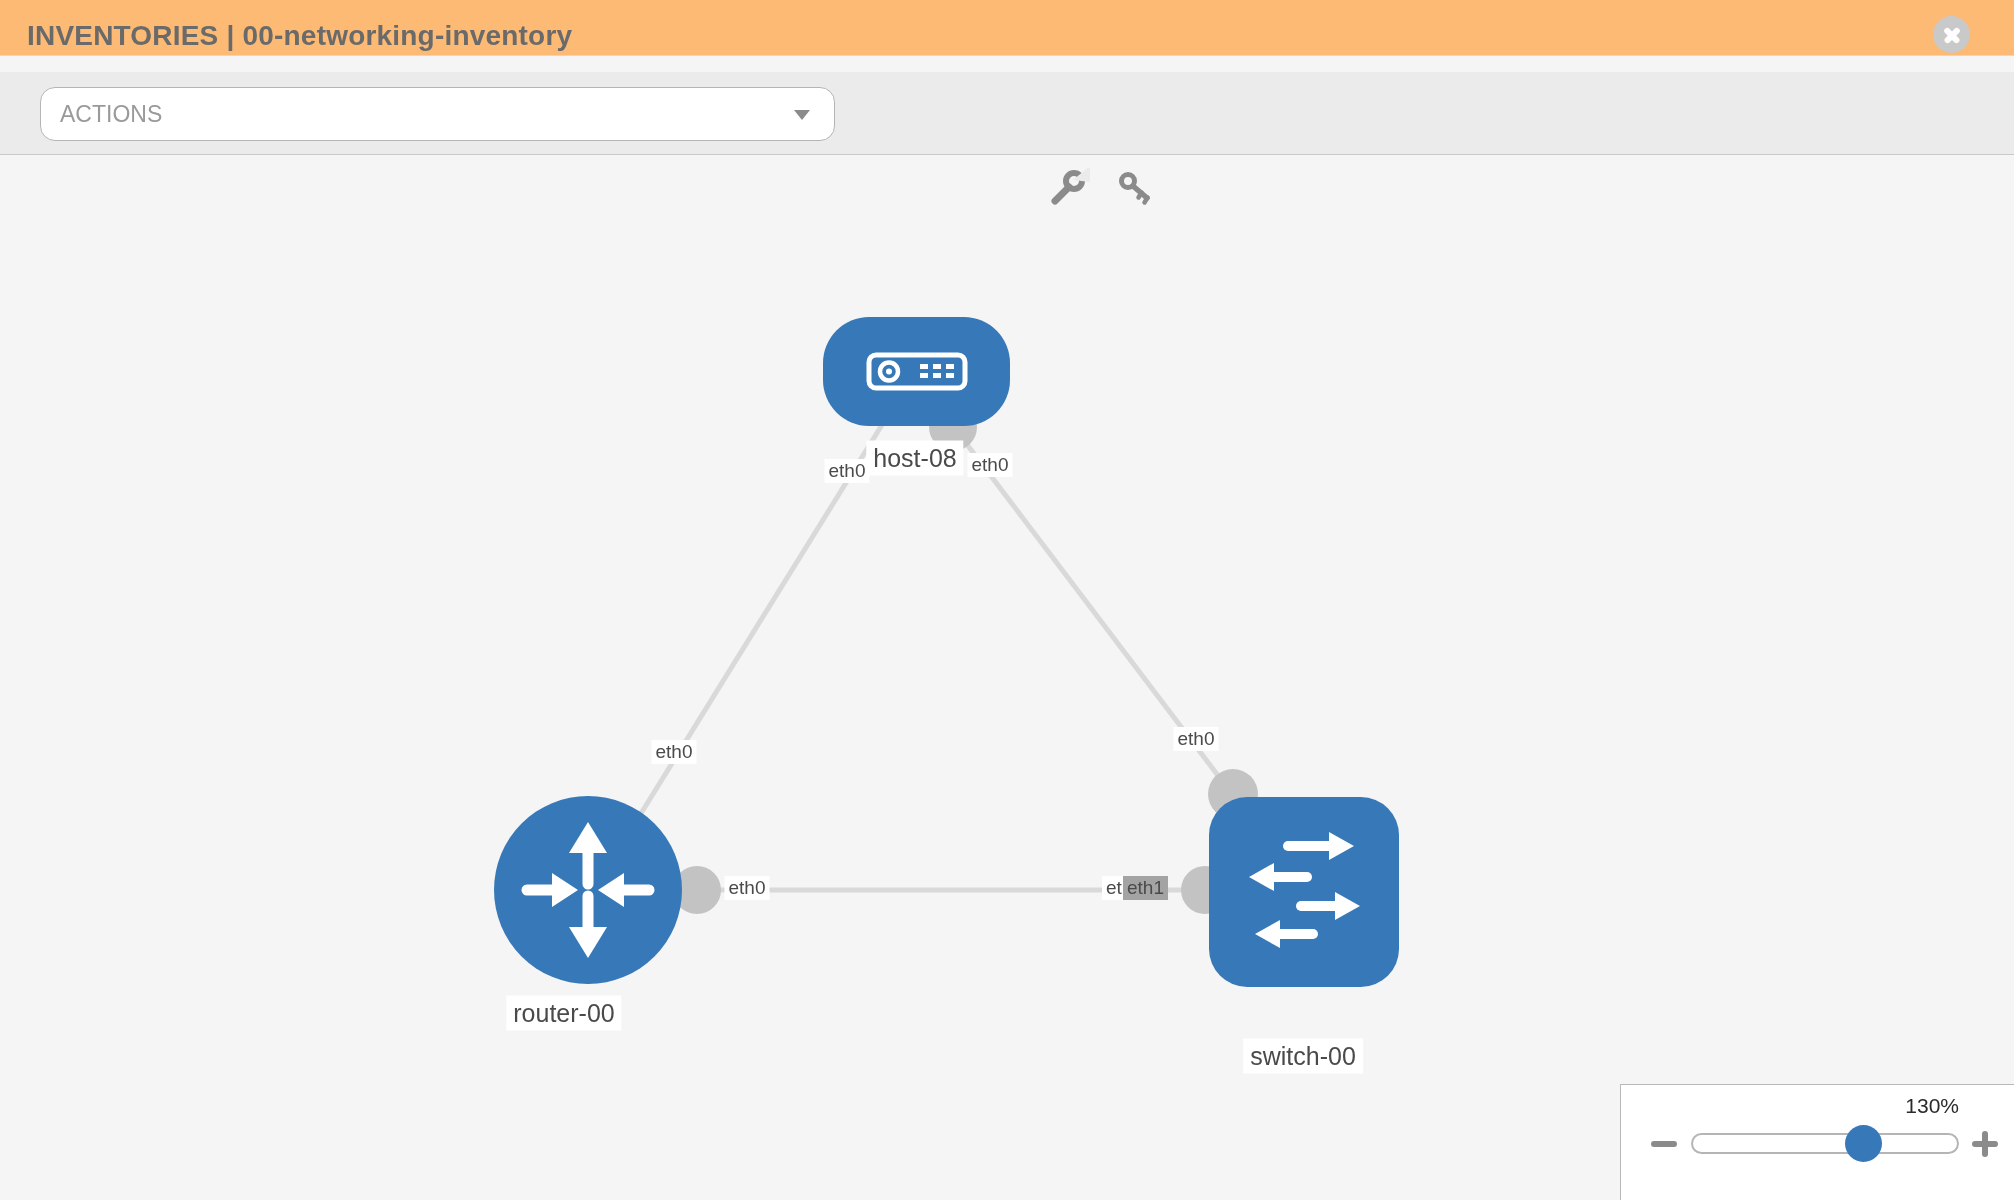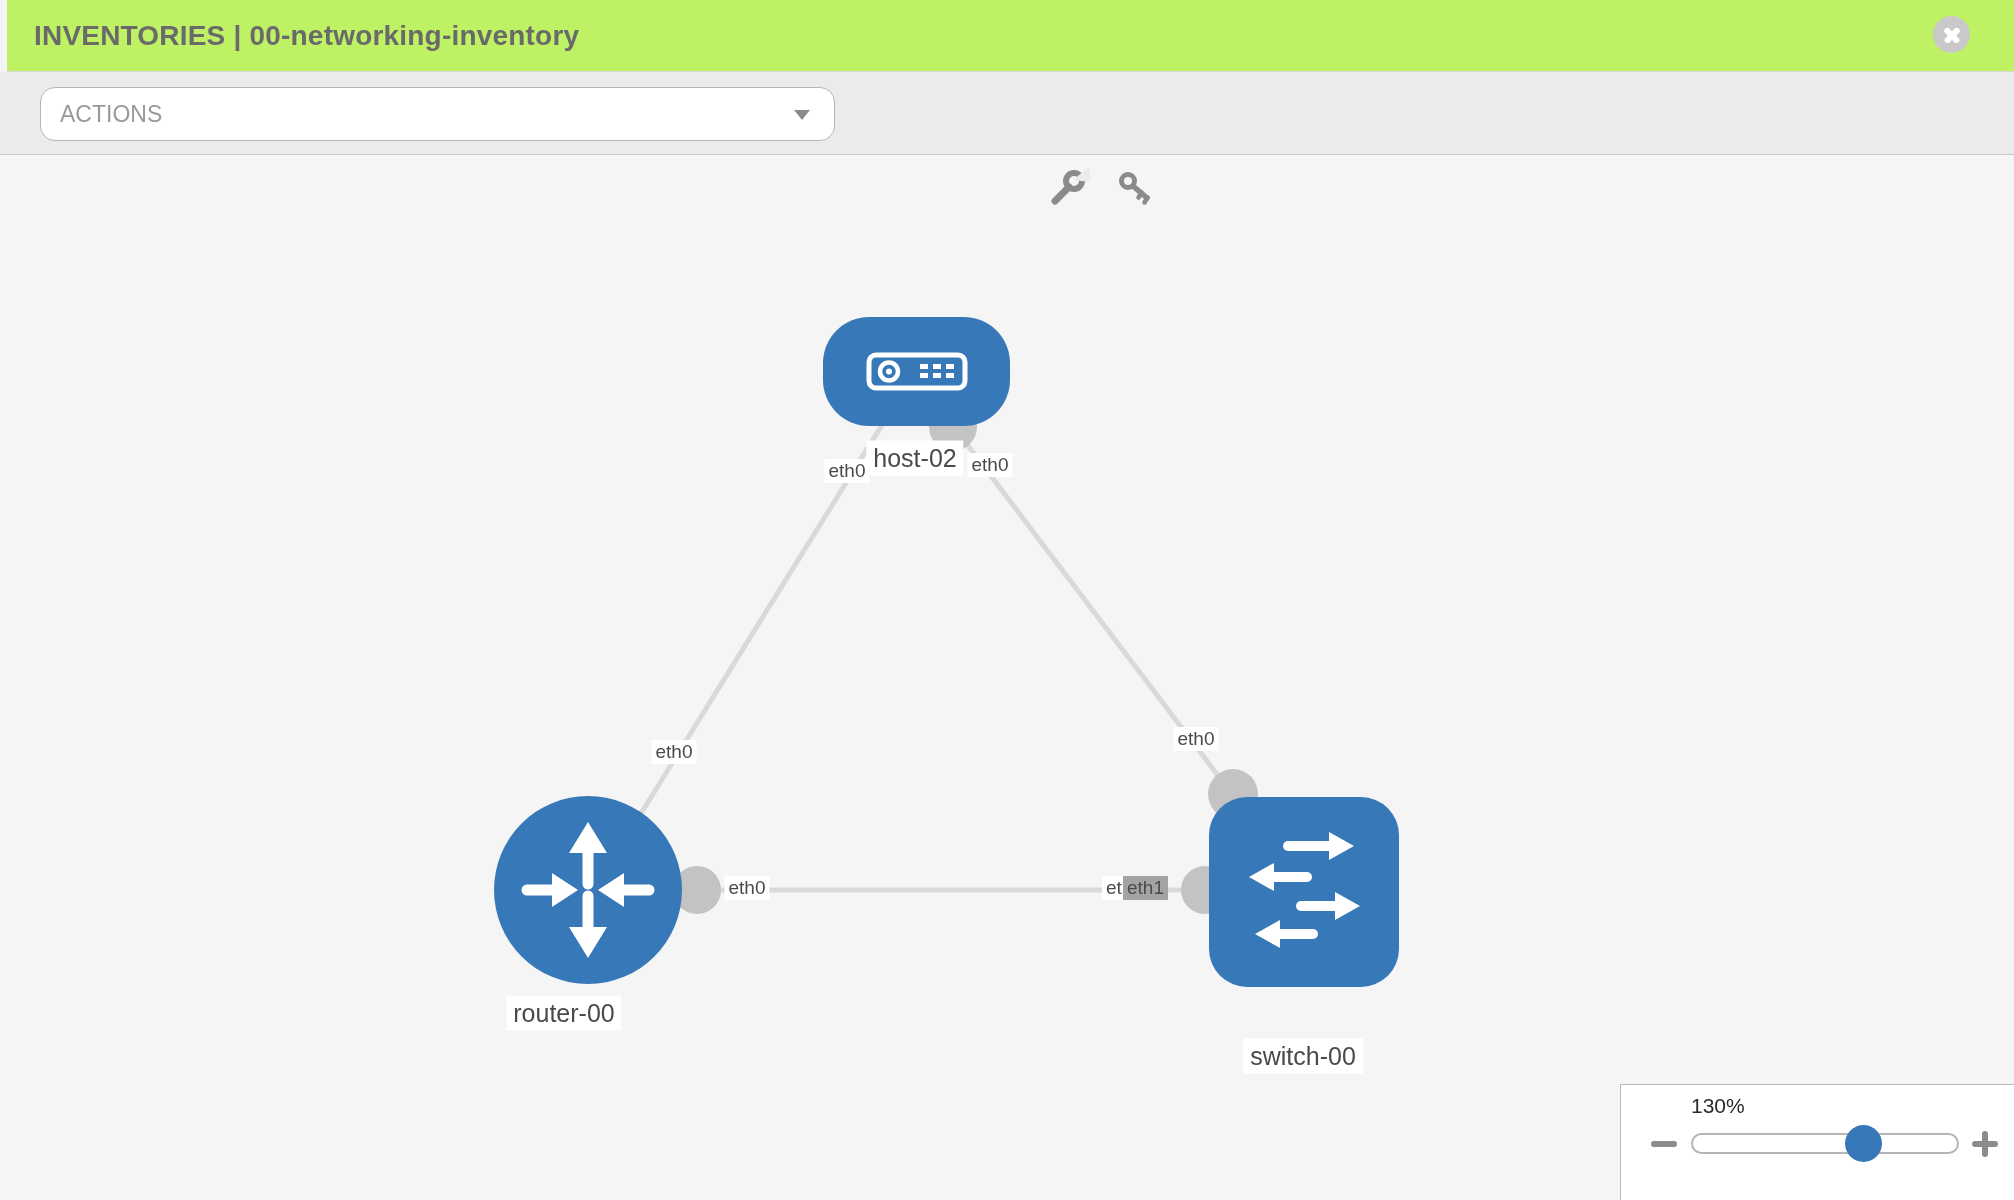--- a/index.html
+++ b/index.html
@@ -1,21 +1,21 @@
 <!DOCTYPE html>
 <html style="--node_blue: #3779b8; --link_gray: #d9d9d9; --port_gray: #c3c3c3; --canvas_bg: #f5f5f5; --toolbar_bg: #ebebeb; --icon_gray: #8b8b8b;"><head>
 <meta charset="utf-8">
 <style>
   * { margin:0; padding:0; box-sizing:border-box; }
   html,body { width:2014px; height:1200px; }
   body { font-family:"Liberation Sans", sans-serif; background:#fff; }
   .app { position:relative; width:2014px; height:1200px; overflow:hidden; background:var(--canvas_bg,#f5f5f5); }
 
   
-  .hdr { position:absolute; top:0; left:7px; right:0; height:72px; background:#bef264;
+  .hdr { position:absolute; top:0; left:0; right:0; height:56px; background:#fdba74;
          border-bottom:1px solid #d9d9d9; z-index:5; }
   .hdr-title { position:absolute; left:27px; top:0; height:72px; line-height:72px;
                font-size:28px; font-weight:700; color:#6a6a6a; letter-spacing:.2px; }
   .close-btn { position:absolute; right:44px; top:16px; width:37px; height:37px; border-radius:50%;
                background:#c9c9c9; cursor:pointer; }
   .close-x { position:absolute; left:50%; top:50%; width:19px; height:19px; transform:translate(-50%,-50%); }
   .close-x i { position:absolute; left:0; top:7px; width:19px; height:5.5px; background:#fff; border-radius:3px; }
   .close-x i:first-child { transform:rotate(45deg); }
   .close-x i:last-child  { transform:rotate(-45deg); }
 
@@ -40,21 +40,21 @@
   .chip { position:absolute; z-index:2; background:#fff; color:#4a4a4a; white-space:nowrap; }
   .node-label { font-size:25px; padding:3px 7px; transform:translate(-50%,-50%); }
   .if-label   { font-size:19px; padding:1px 4px; transform:translate(-50%,-50%); }
   .if-combo   { position:absolute; z-index:2; height:26px; font-size:19px; color:#4a4a4a; white-space:nowrap; }
   .if-combo .back { display:inline-block; width:23px; overflow:hidden; background:#fff; padding:1px 0 1px 4px; }
   .if-combo .front { position:absolute; left:21px; top:0; background:#a3a3a3; padding:1px 4px; }
 
   
   .zoom-panel { position:absolute; left:1620px; top:1084px; width:400px; height:120px;
                 background:#fff; border:1px solid #b9b9b9; z-index:6; }
-  .zoom-level { position:absolute; left:70px; top:9px; width:268px; text-align:left;
+  .zoom-level { position:absolute; left:70px; top:9px; width:268px; text-align:right;
                 font-size:21px; color:#2b2b2b; }
   .zoom-track { position:absolute; left:70px; top:48px; width:268px; height:21px;
                 border:2px solid #b5b5b5; border-radius:11px; background:#fff; cursor:pointer; }
   .zoom-knob  { position:absolute; left:224px; top:40px; width:37px; height:37px; border-radius:50%;
                 background:var(--node_blue,#3779b8); cursor:grab; }
   .zbtn { position:absolute; width:34px; height:34px; top:42px; cursor:pointer; }
   .zbtn-minus { left:26px; }
   .zbtn-plus  { left:347px; }
   .zbtn .h { position:absolute; left:4px; top:14px; width:26px; height:6px; background:#8b8b8b; border-radius:3px; }
   .zbtn .v { position:absolute; left:14px; top:4px; width:6px; height:26px; background:#8b8b8b; border-radius:3px; }
@@ -158,21 +158,21 @@
           <line x1="1307" y1="877" x2="1273" y2="877"></line>
           <path d="M1249 877 L1274 863 L1274 891 Z" stroke="none"></path>
           <line x1="1301" y1="906" x2="1336" y2="906"></line>
           <path d="M1360 906 L1335 892 L1335 920 Z" stroke="none"></path>
           <line x1="1313" y1="934" x2="1279" y2="934"></line>
           <path d="M1255 934 L1280 920 L1280 948 Z" stroke="none"></path>
         </g>
       </g>
     </svg>
 
-    <div class="chip node-label" style="left:915px; top:303px;">host-02</div>
+    <div class="chip node-label" style="left:915px; top:303px;">host-08</div>
     <div class="chip node-label" style="left:564px; top:858px;">router-00</div>
     <div class="chip node-label" style="left:1303px; top:901px;">switch-00</div>
 
     <div class="chip if-label" style="left:847px;  top:316px;">eth0</div>
     <div class="chip if-label" style="left:990px;  top:310px;">eth0</div>
     <div class="chip if-label" style="left:674px;  top:597px;">eth0</div>
     <div class="chip if-label" style="left:1196px; top:584px;">eth0</div>
     <div class="chip if-label" style="left:747px;  top:733px;">eth0</div>
     <div class="if-combo" style="left:1102px; top:721px;">
       <span class="back">eth0</span>

